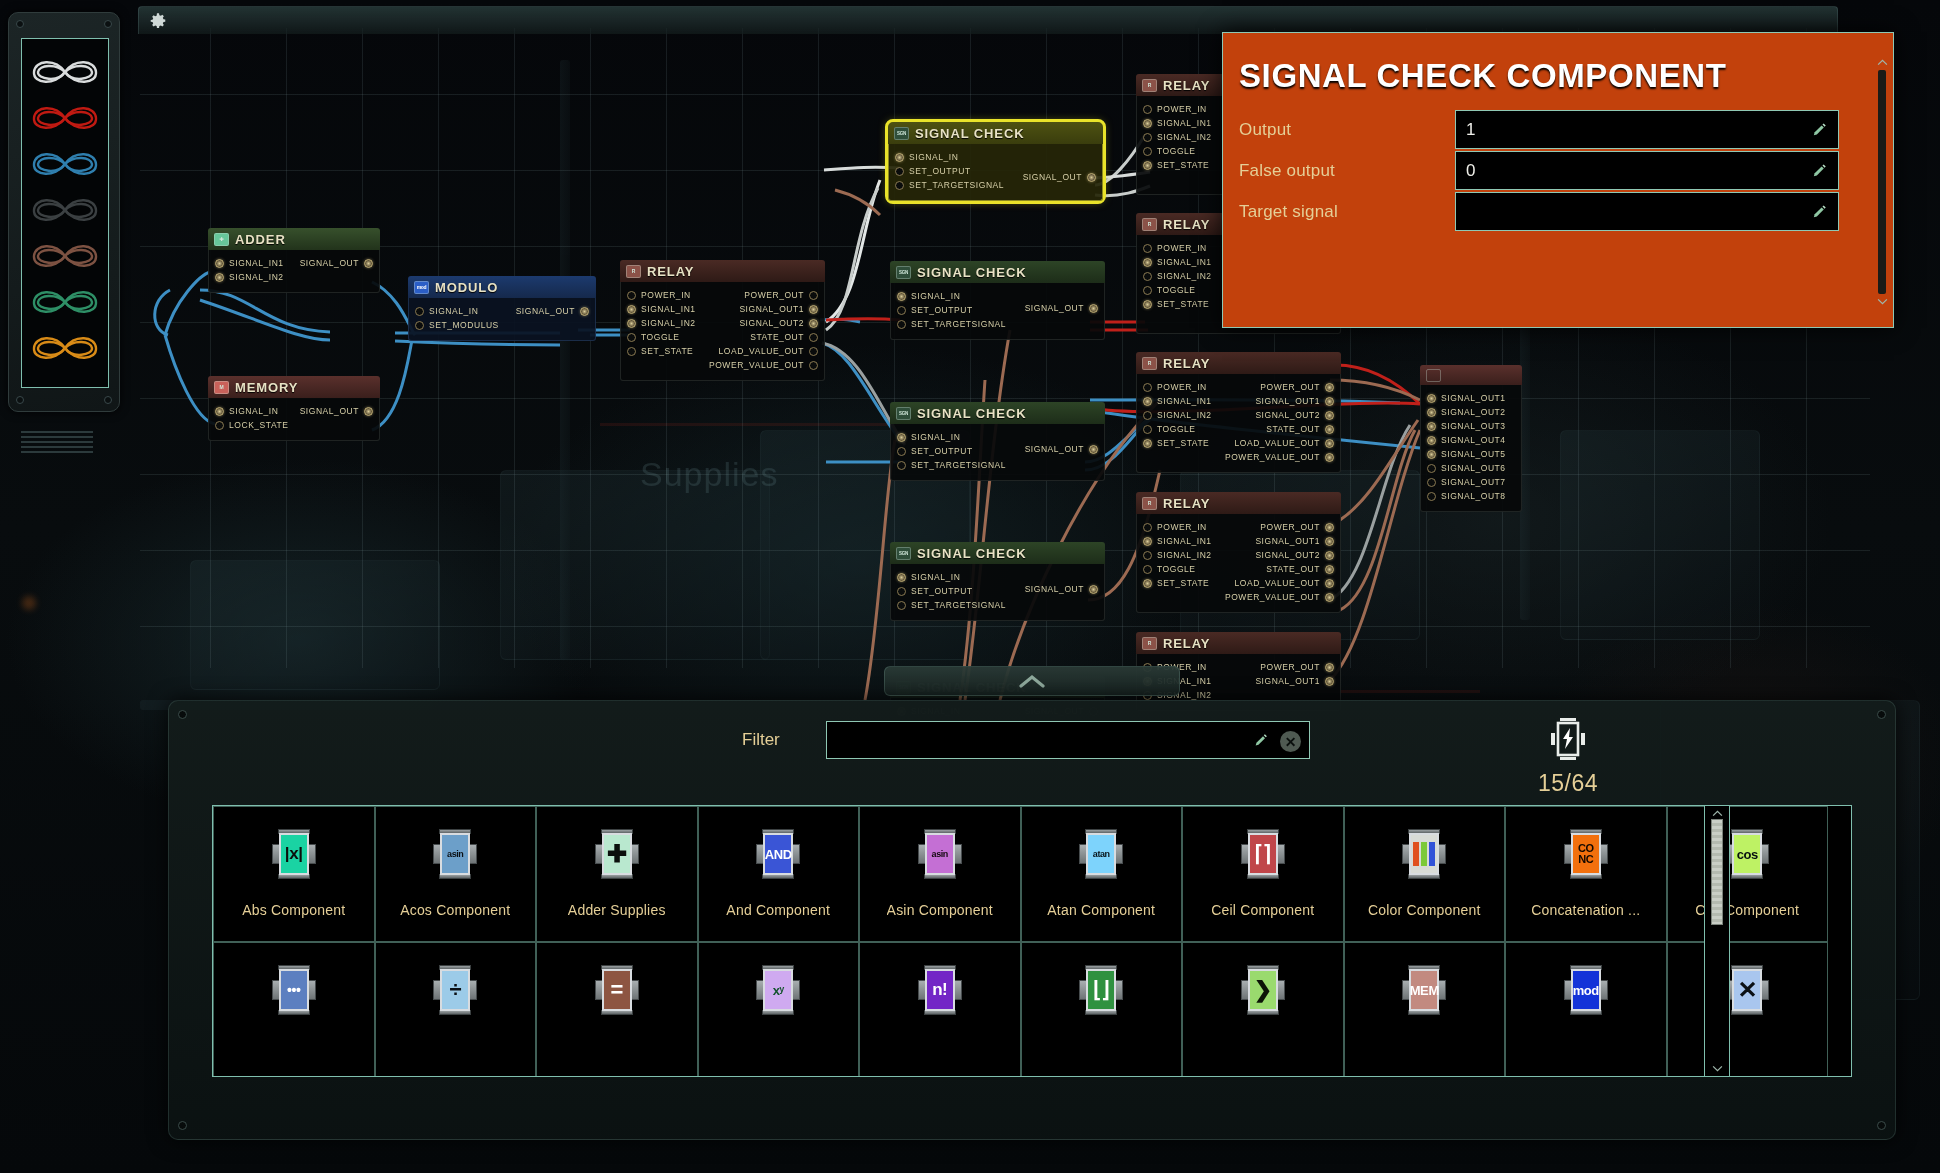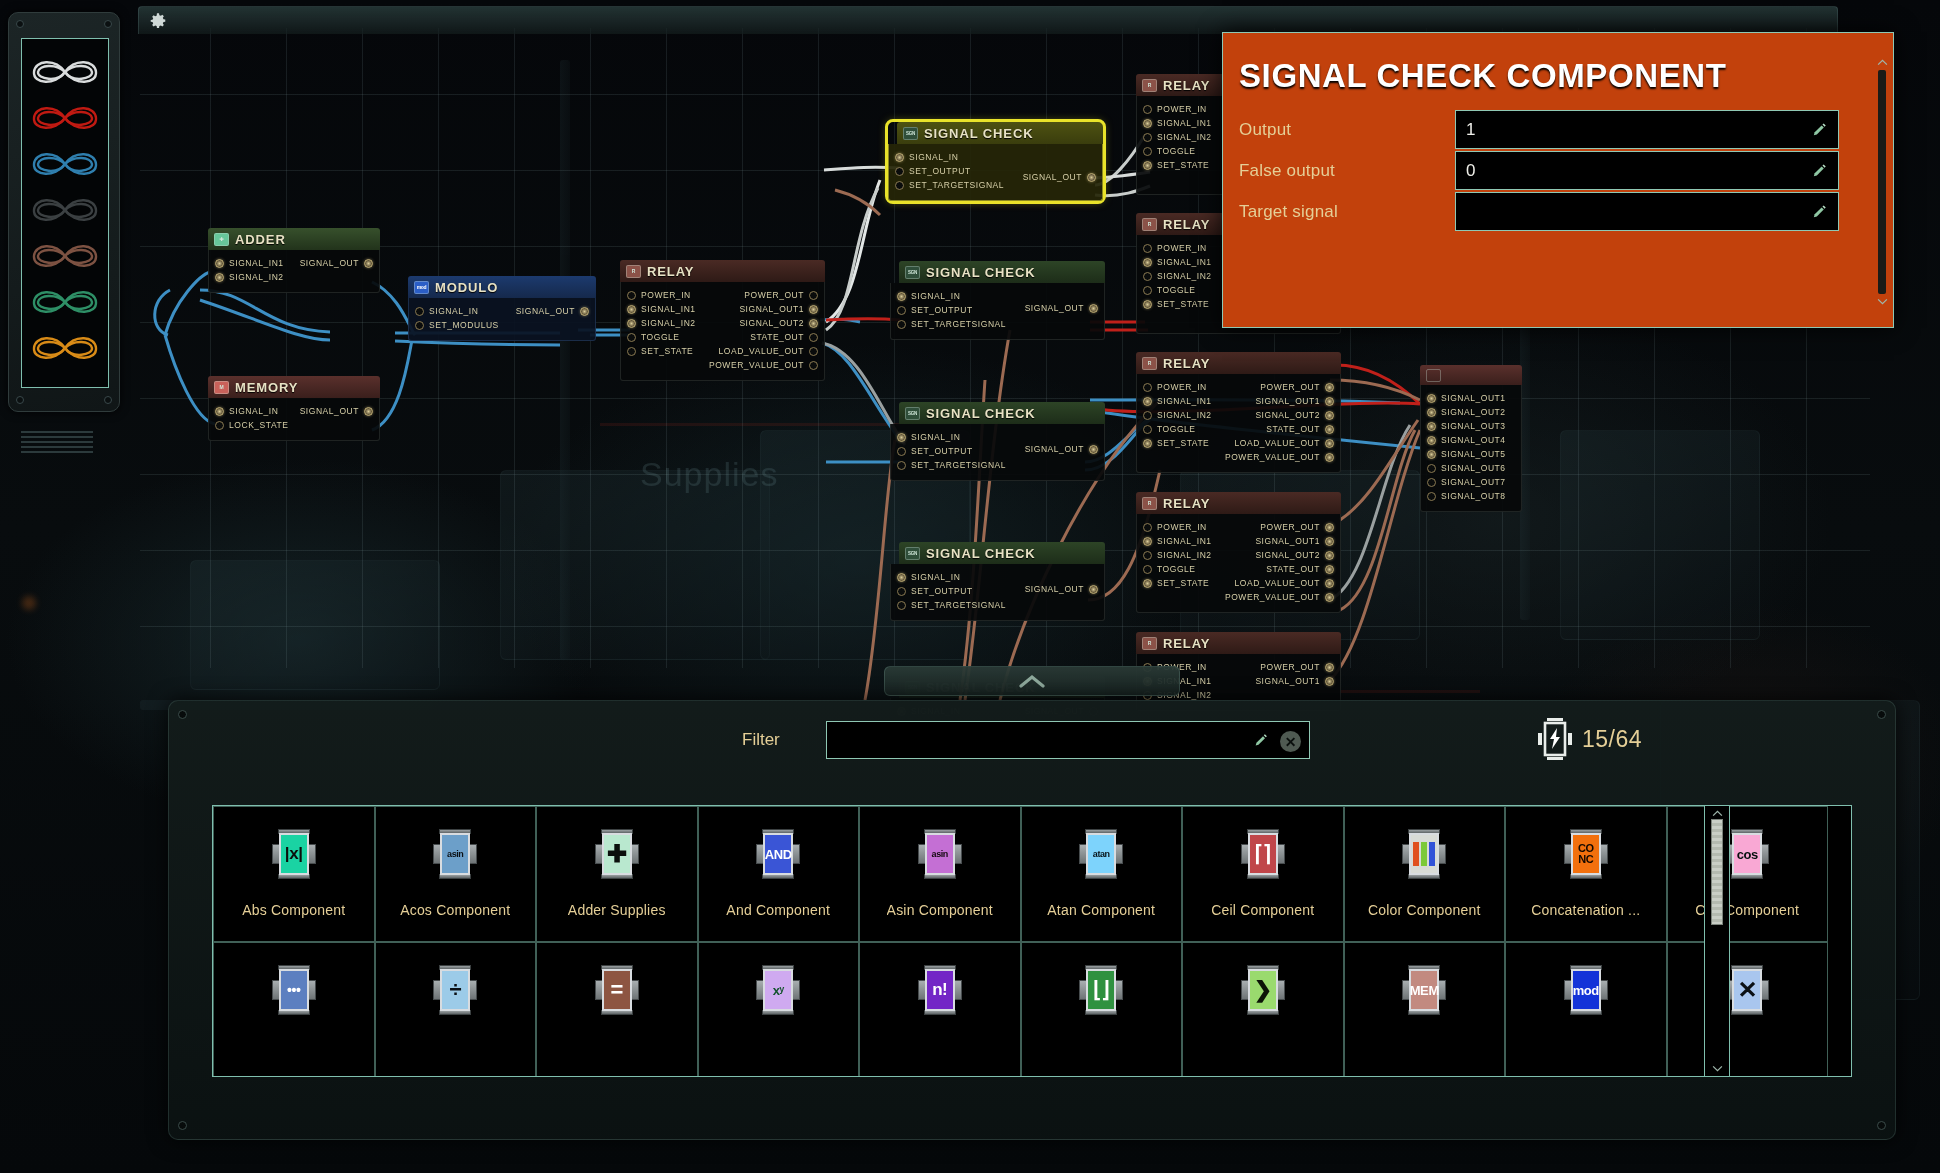--- a/index.html
+++ b/index.html
@@ -107,21 +107,21 @@
   
   .n-adder  .hdr { background:linear-gradient(180deg,#37502c,#22331b); }
   .n-adder  .hdr .ico { background:#67c79a; }
   .n-modulo .hdr { background:linear-gradient(180deg,#1c3a6e,#15294c); }
   .n-modulo .hdr .ico { background:#2b5ec6; color:#fff; }
   .n-modulo .body { background:rgba(10,18,33,.93); border-color:rgba(60,95,150,.35); }
   .n-memory .hdr { background:linear-gradient(180deg,#5a302c,#3a1f1c); }
   .n-memory .hdr .ico { background:#c9615a; }
   .n-relay  .hdr { background:linear-gradient(180deg,#4a2a24,#2e1a16); }
   .n-relay  .hdr .ico { background:#8b5248; }
-  .n-sigchk .hdr { background:linear-gradient(180deg,#2d4426,#1d2d19);margin-left:9px; }
+  .n-sigchk .hdr { background:linear-gradient(180deg,#2d4426,#1d2d19); }
   .n-sigchk .hdr .ico { background:#2f4e3a; font-size:4.5px; }
   .n-multi  .hdr { background:linear-gradient(180deg,#5a302c,#3a1f1c); }
 
   .node.selected {
     outline:3px solid #e9e32a; border-radius:5px;
     box-shadow:0 0 10px rgba(233,227,42,.55);
   }
   .node.selected .hdr { background:linear-gradient(180deg,#4e5212,#3a3d0d); }
   .node.selected .body { background:rgba(38,38,8,.93); border-color:#8d8a20; }
 
@@ -181,21 +181,21 @@
     position:absolute; left:826px; top:721px; width:484px; height:38px;
     background:#000; border:1px solid #8fc8b4; display:flex; align-items:center;
   }
   .filter-box .val { font-size:16px; color:#e8e8e0; padding-left:10px; }
   .filter-pencil { position:absolute; right:40px; top:8px; width:16px; height:21px; }
   .filter-clear {
     position:absolute; right:8px; top:9px; width:21px; height:21px; border-radius:50%;
     background:#4f5a52; display:flex; align-items:center; justify-content:center;
     color:#0a0f0d; font-size:14px; font-weight:bold; line-height:1;
   }
-  .batt-wrap { position:absolute; left:1538px; top:718px; display:flex; align-items:center; gap:10px; }
+  .batt-wrap { position:absolute; left:1538px; top:718px; display:flex; align-items:center; gap:10px;flex-direction:column; }
   .batt-icon { width:34px; height:42px; }
   .batt-count { font-size:23px; color:#e5cf97; letter-spacing:.5px; }
 
   .grid-panel {
     position:absolute; left:212px; top:805px; width:1640px; height:272px;
     border:1px solid #7fbfae; background:#000; overflow:hidden;
   }
   .comp-grid { position:absolute; left:0; top:0; width:1615px; display:flex; flex-wrap:wrap; }
   .comp-cell {
     width:161.5px; height:136px; border:1px solid rgba(127,191,174,.5);
@@ -1205,21 +1205,21 @@
           </div>
           <div class="comp-label">Concatenation ...</div>
         </div>
         <div class="comp-cell">
           <div class="comp-icon">
             <div class="chip">
               <div class="capT"></div>
               <div class="capB"></div>
               <div class="tabL"></div>
               <div class="tabR"></div>
-              <div class="face" style="background: #f9a8d4; color: rgb(7, 16, 15);">cos</div>
+              <div class="face" style="background: #bef264; color: rgb(7, 16, 15);">cos</div>
             </div>
           </div>
           <div class="comp-label">Cos Component</div>
         </div>
         <div class="comp-cell">
           <div class="comp-icon">
             <div class="chip">
               <div class="capT"></div>
               <div class="capB"></div>
               <div class="tabL"></div>

